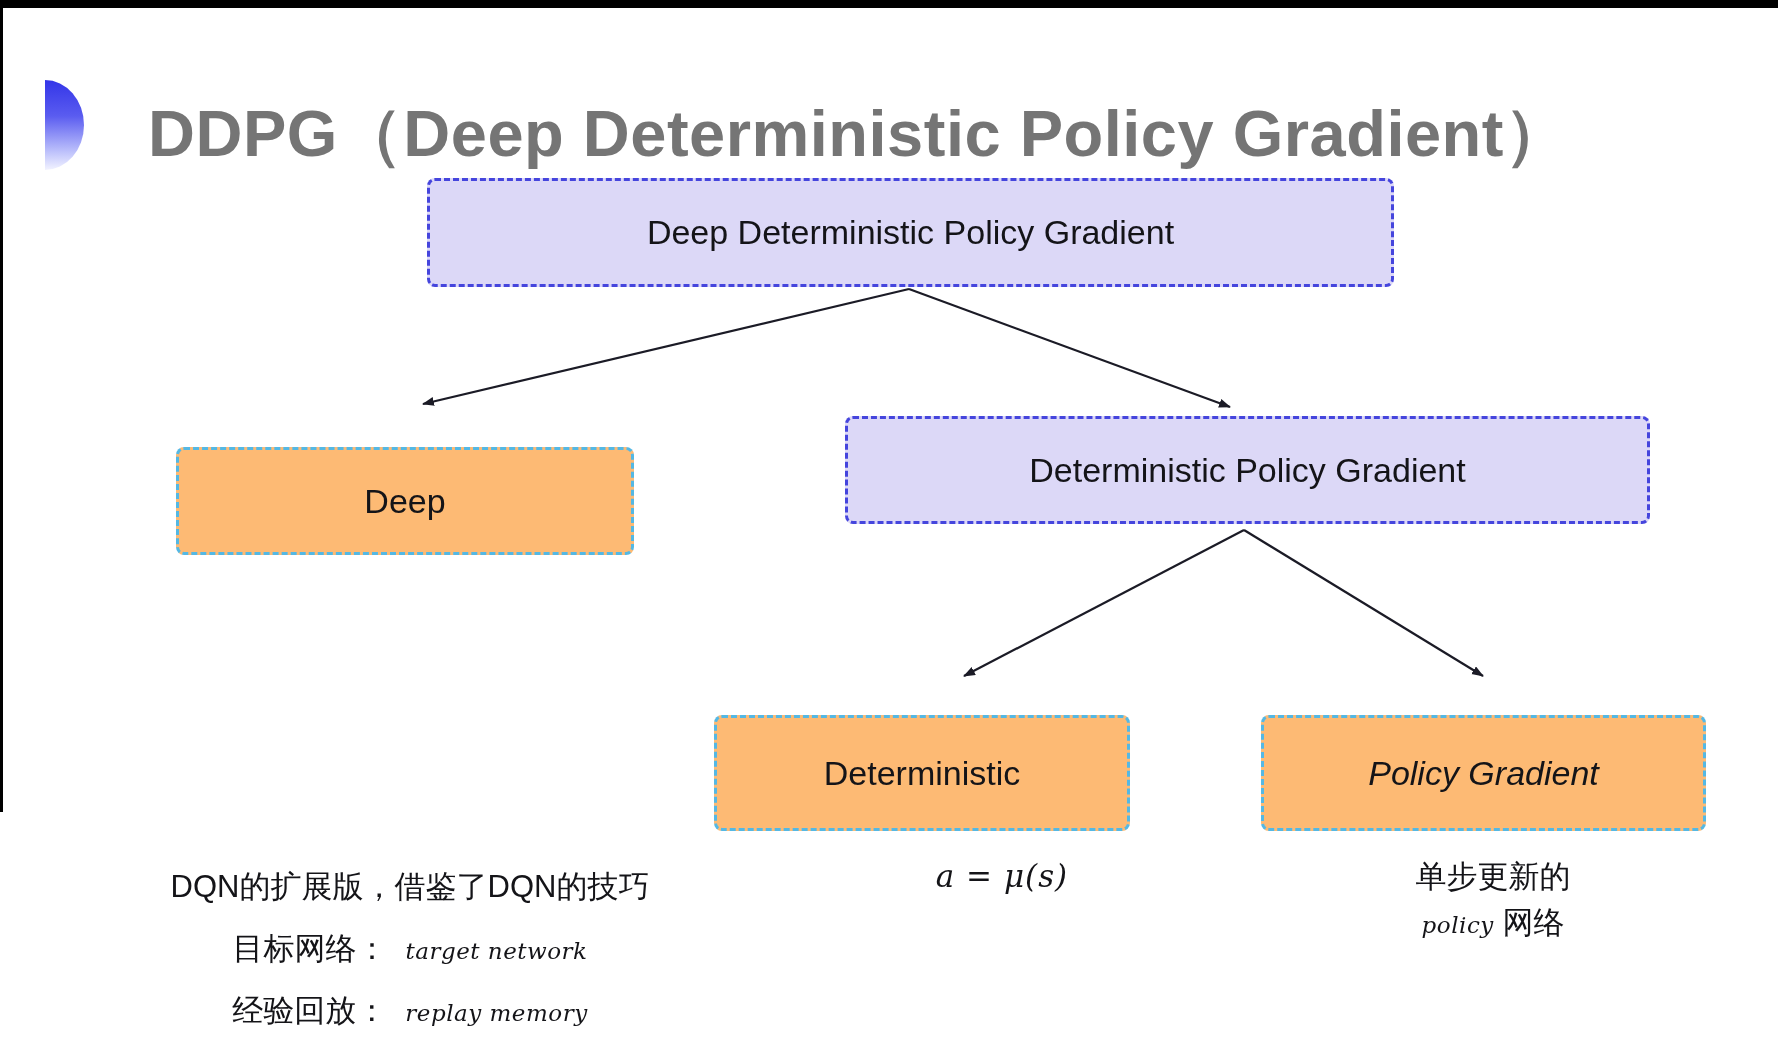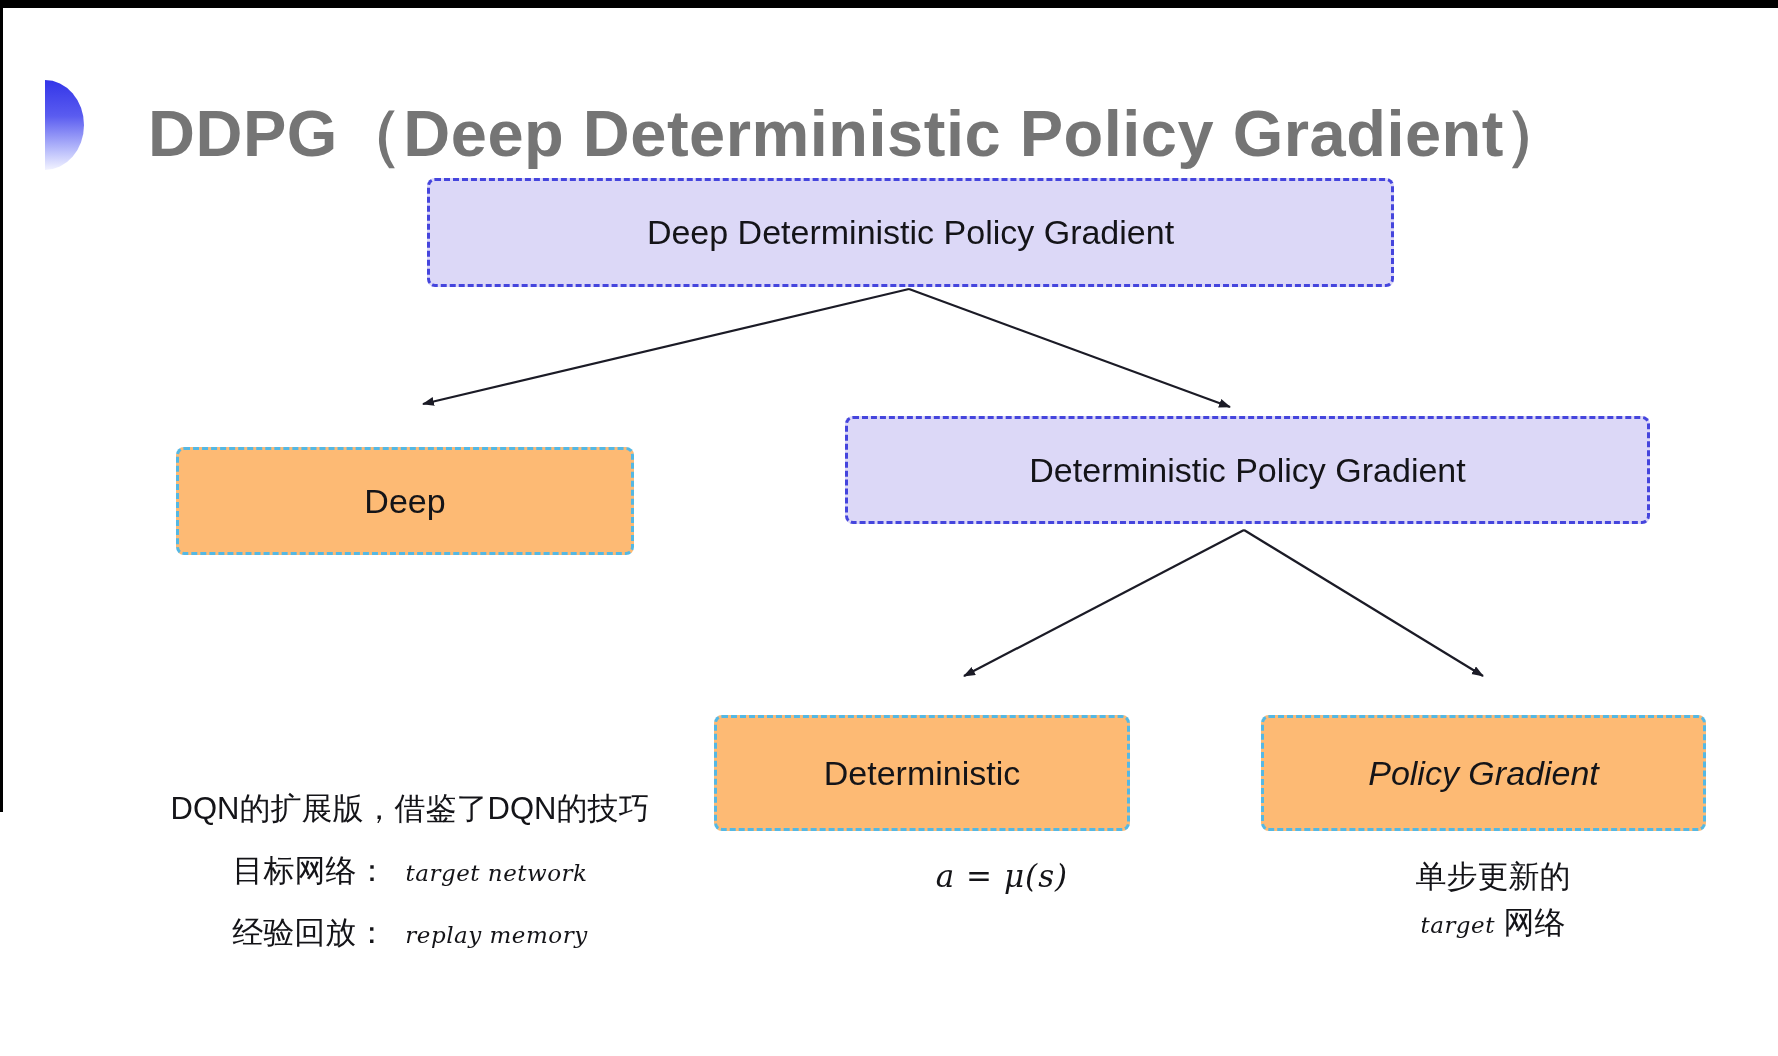--- a/index.html
+++ b/index.html
@@ -44,21 +44,21 @@
   .node-pg{left:1261px;top:684px;width:445px;height:116px;font-style:italic;}
 
   
   .arrows{position:absolute;left:0;top:0;width:1778px;height:1056px;pointer-events:none;}
   .arrows line{stroke:#1b1b26;stroke-width:2.2;}
 
   
   .note{position:absolute;text-align:center;color:#141418;}
   .note .line{font-size:31px;font-weight:500;line-height:1.22;margin-bottom:24px;white-space:nowrap;}
   .note .line:last-child{margin-bottom:0;}
-  .note-deep{left:110px;top:790px;width:600px;}
+  .note-deep{left:110px;top:868px;width:600px;}
   .note-det{left:802px;top:858px;width:400px;}
   .note-det .line{margin-bottom:8px;}
   .note-pg{left:1288px;top:858px;width:410px;}
   .note-pg .line{margin-bottom:8px;}
   .term{
     font-family:"DejaVu Serif", serif;font-style:italic;font-weight:500;
     font-size:23px;letter-spacing:0.5px;
   }
   .formula{
     font-family:"DejaVu Serif", serif;font-style:italic;font-weight:500;
@@ -116,16 +116,16 @@
     <div class="line"><span>目标网络：</span><span class="gap"></span><span class="term">target network</span></div>
     <div class="line"><span>经验回放：</span><span class="gap"></span><span class="term">replay memory</span></div>
   </div>
 
   <div class="note note-det">
     <div class="line formula">a = μ(s)</div>
   </div>
 
   <div class="note note-pg">
     <div class="line">单步更新的</div>
-    <div class="line"><span class="term">target</span><span> 网络</span></div>
+    <div class="line"><span class="term">policy</span><span> 网络</span></div>
   </div>
 
 </div>
 
 </body></html>

